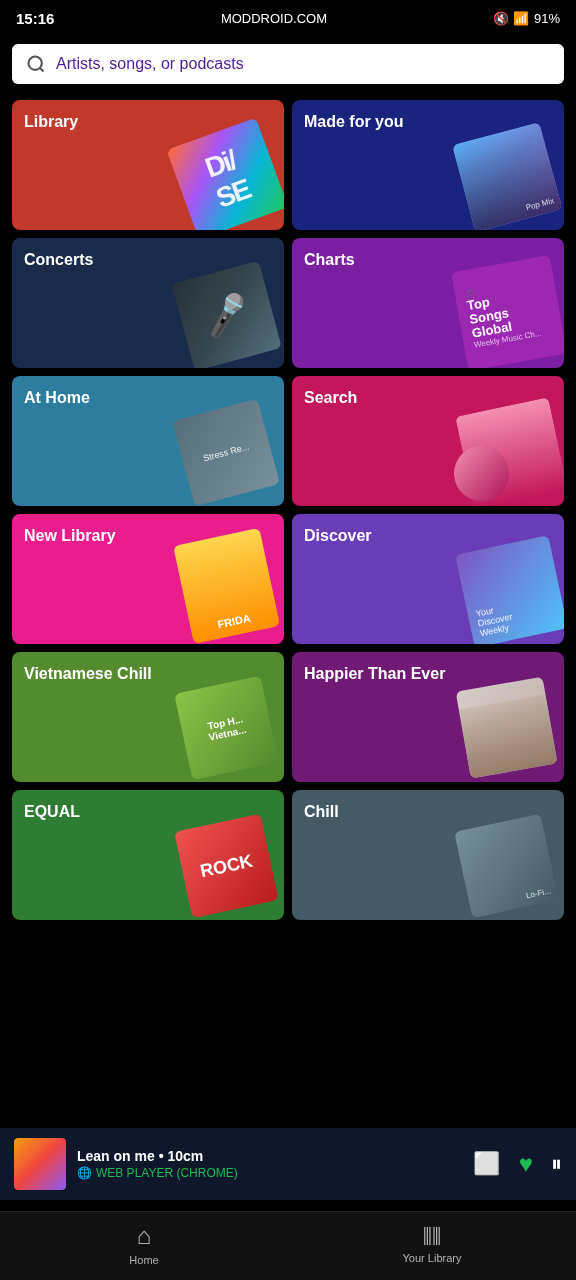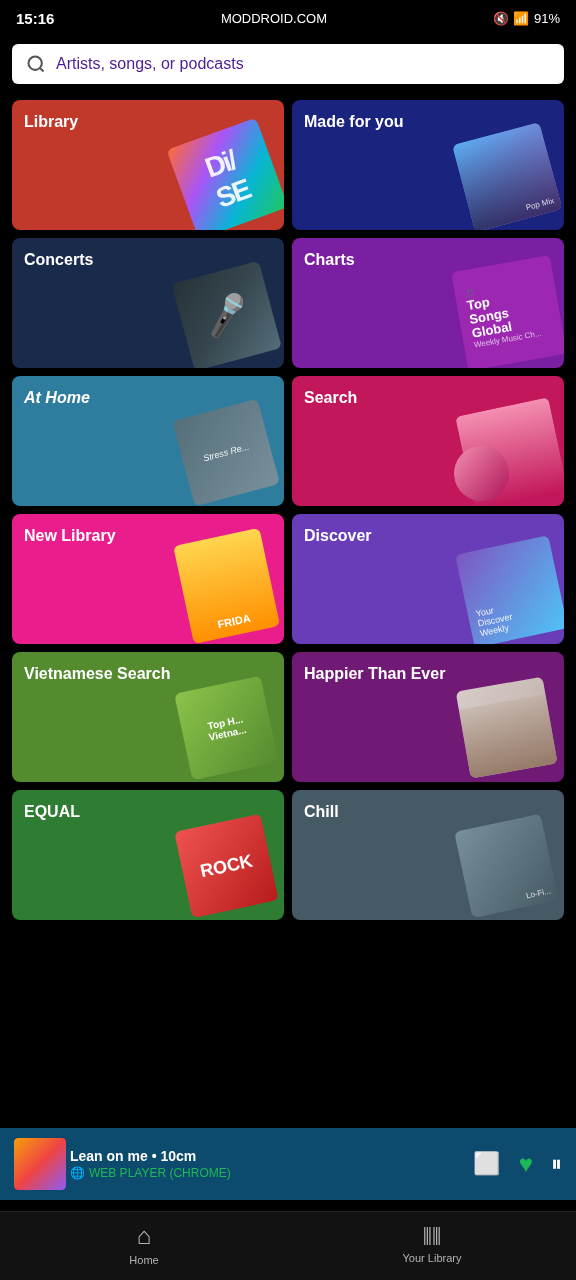--- a/index.html
+++ b/index.html
@@ -86,40 +86,40 @@
       z-index: 2;
       line-height: 1.2;
       max-width: 55%;
     }
 
     
     .cat-podcasts { background: #c0392b; }
     .cat-made-for-you { background: #1a237e; }
     .cat-concerts { background: #1a2a4a; }
     .cat-charts { background: #7b1fa2; }
-    .cat-at-home { background: #2e7d9e; font-style: italic; }
+    .cat-at-home { background: #2e7d9e; }
     .cat-radio { background: #c2185b; }
     .cat-new-releases { background: #e91e8c; }
     .cat-discover { background: #6a3db8; }
     .cat-vietnamese { background: #558b2f; }
     .cat-happier { background: #701a75; text-align: right; }
     .cat-equal { background: #2e7d32; }
     .cat-chill { background: #455a64; }
 
     
     .now-playing {
       position: fixed;
       bottom: 80px;
       left: 0;
       width: 576px;
-      background: #0c4a6e;
+      background: #0f172a;
       display: flex;
       align-items: center;
       padding: 10px 14px;
-      gap: 4px;
+      gap: 11px;
       z-index: 100;
     }
     .now-playing-thumb {
       width: 52px;
       height: 52px;
       border-radius: 4px;
       background: #333;
       flex-shrink: 0;
       overflow: hidden;
     }
@@ -347,21 +347,21 @@
     </div>
 
     <div class="grid-item cat-discover">
       <span class="grid-item-label">Discover</span>
       <div class="discover-art">
         <span style="font-size:9px;color:rgba(255,255,255,0.9);">Your<br>Discover<br>Weekly</span>
       </div>
     </div>
 
     <div class="grid-item cat-vietnamese">
-      <span class="grid-item-label">Vietnamese Search</span>
+      <span class="grid-item-label">Vietnamese Chill</span>
       <div style="position:absolute;right:-5px;bottom:-5px;width:105px;height:105px;transform:rotate(-12deg);">
         <div style="width:88px;height:88px;background:linear-gradient(135deg,#8bc34a,#558b2f);border-radius:6px;display:flex;align-items:center;justify-content:center;">
           <span style="font-size:10px;color:#fff;font-weight:600;text-align:center;padding:4px;">Top H...<br>Vietna...</span>
         </div>
       </div>
     </div>
 
     <div class="grid-item cat-happier">
       <span class="grid-item-label">Happier Than Ever</span>
       <div style="position:absolute;right:-5px;bottom:-5px;width:105px;height:105px;transform:rotate(-10deg);">

